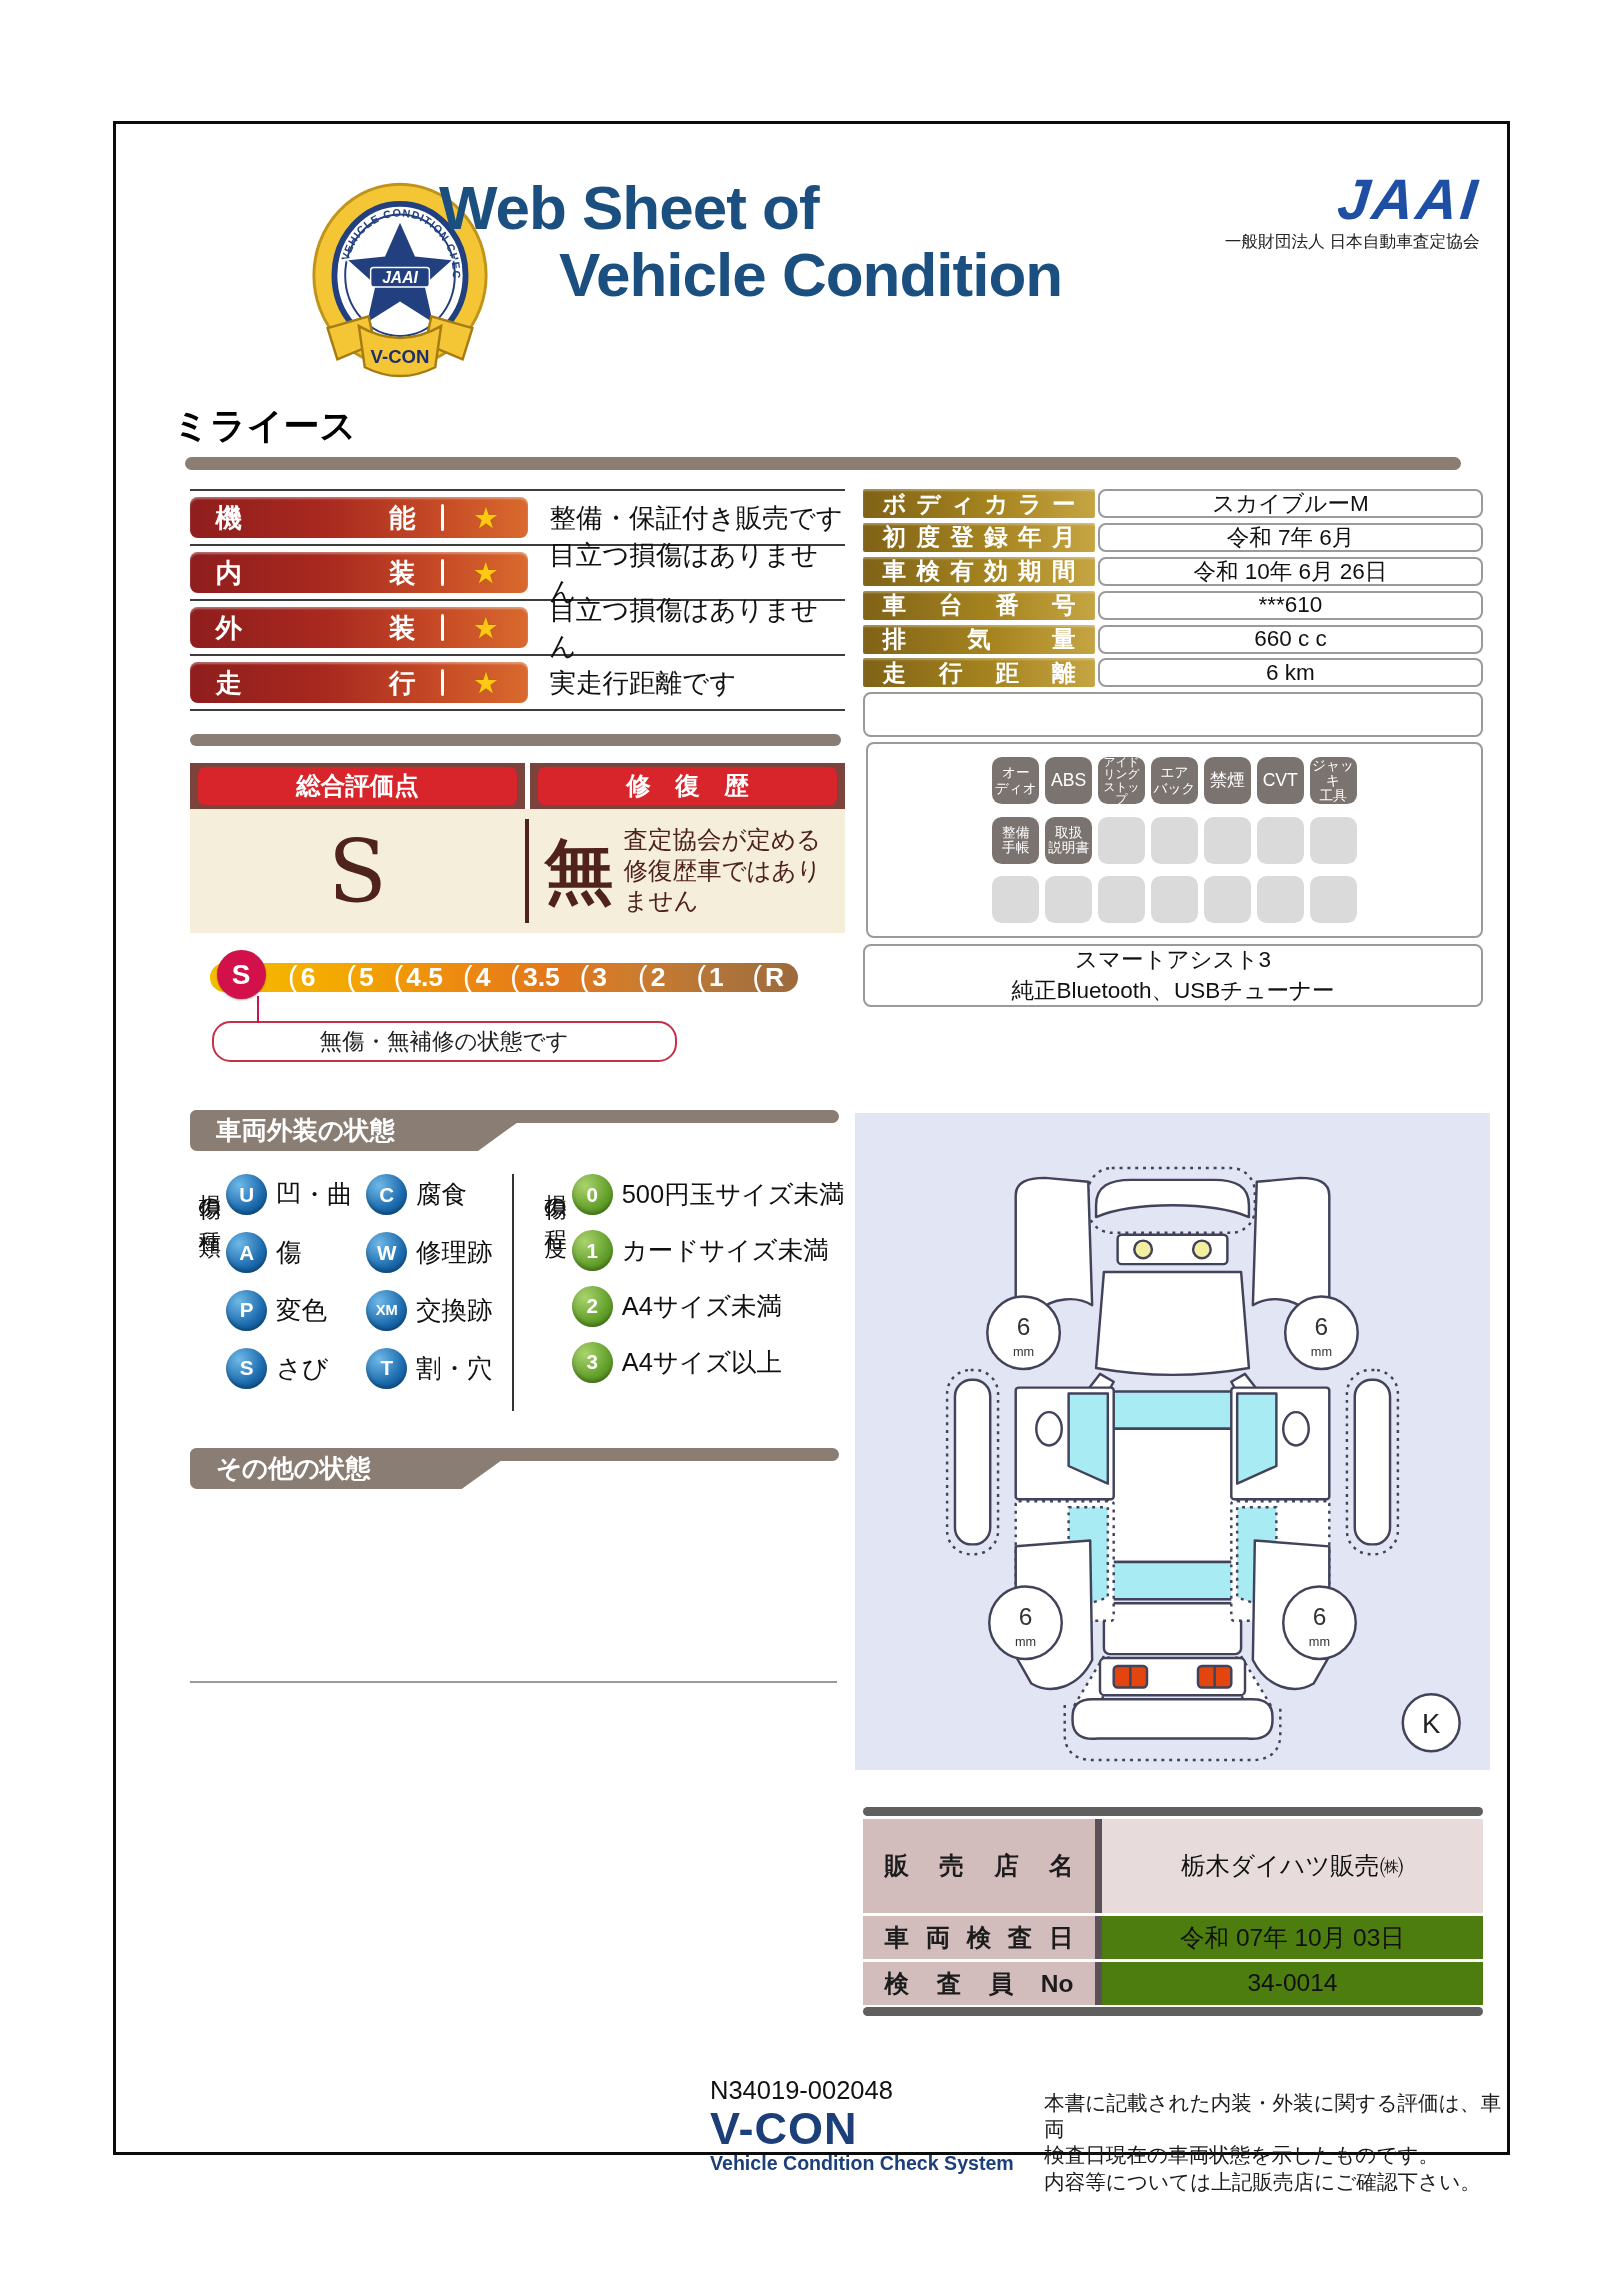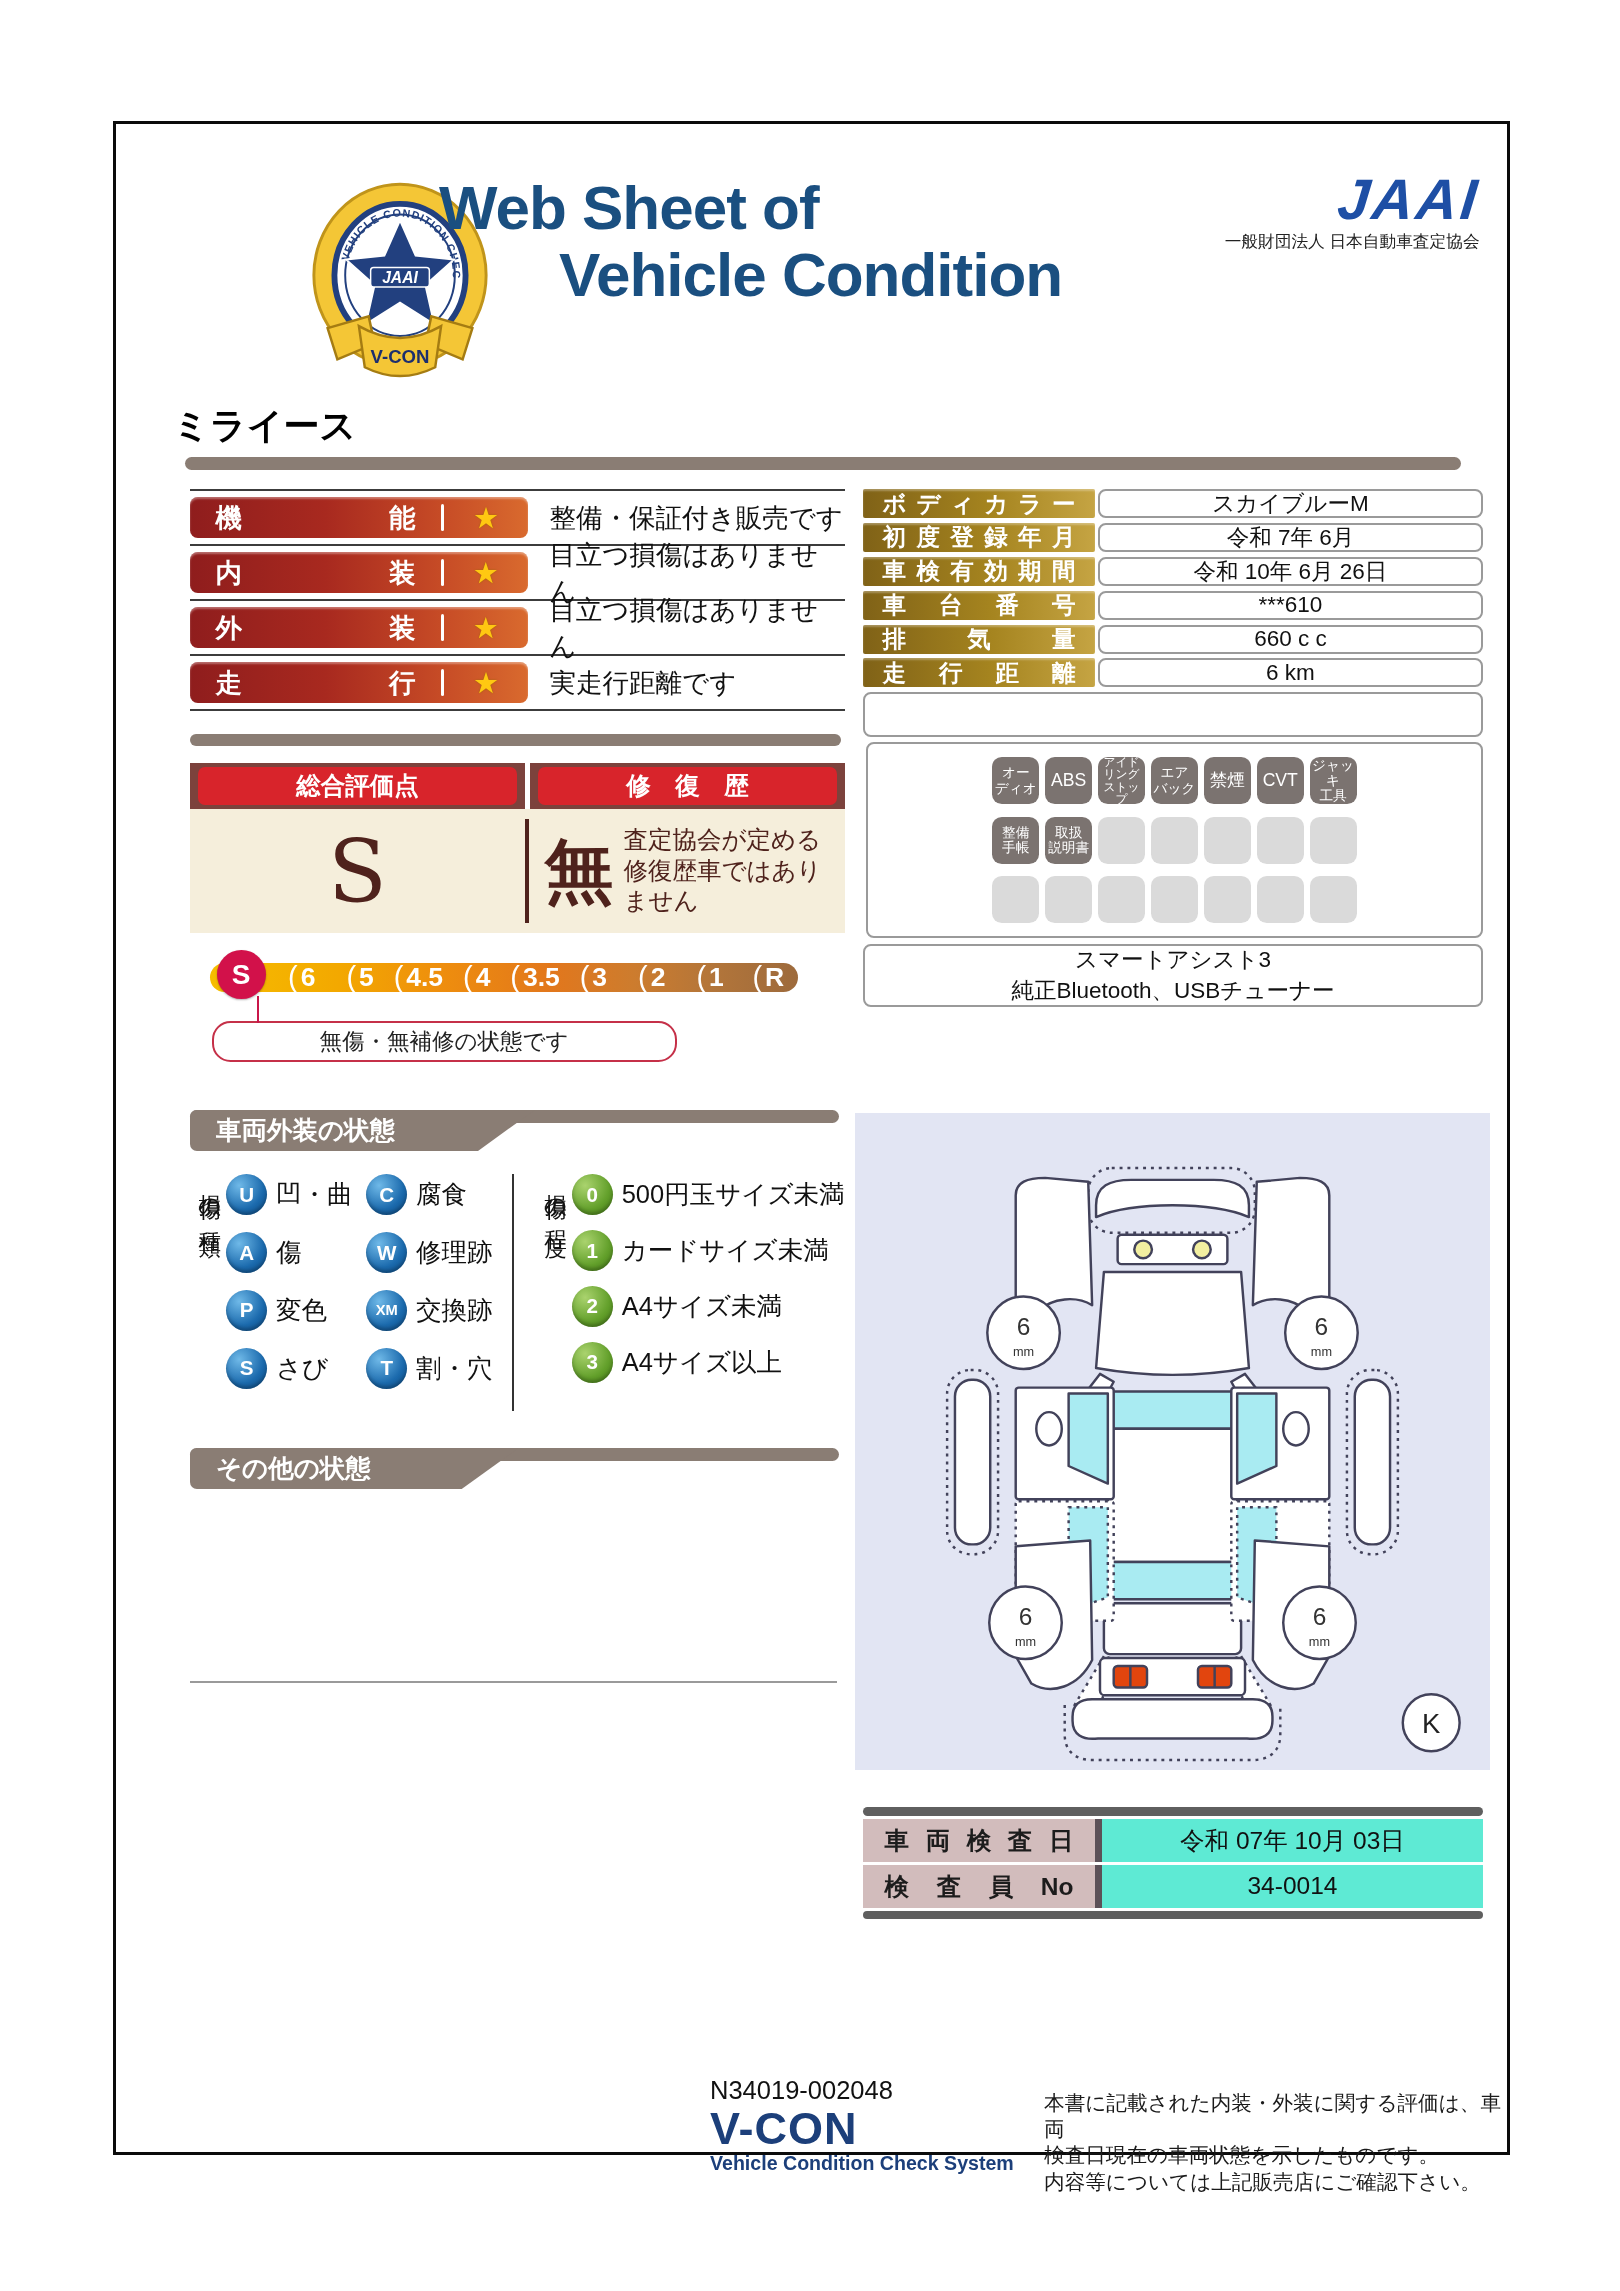--- a/index.html
+++ b/index.html
@@ -148,21 +148,21 @@
   .d-bar{height:8.8px;background:#5f5f5f;border-radius:4.9px;}
   .d-row{display:flex;margin-top:2.9px;}
   .d-row.first{height:94px;}
   .d-row.small{height:43px;}
   .d-label{width:232px;background:#d2bcbc;color:#1c1c1c;font-size:24.5px;font-weight:bold;
            display:flex;align-items:center;}
   .d-label span{display:inline-block;width:100%;padding:0 21.6px;box-sizing:border-box;}
   .d-div{width:6.9px;background:#5c5158;}
   .d-val{flex:1;display:flex;align-items:center;justify-content:center;font-size:24.5px;color:#111;}
   .d-val.v1{background:#e7dbdb;}
-  .d-val.v2{background:#5eead4;}
+  .d-val.v2{background:#4d7c0f;}
   .dealer .d-bar.bot{margin-top:2.9px;}
 
   
   .footer{position:absolute;left:594px;top:1952px;width:796px;display:flex;align-items:flex-start;}
   .f-left{width:323px;}
   .f-doc{font-size:25.5px;color:#111;}
   .f-vcon{font-size:45px;font-weight:bold;color:#1c3f7a;line-height:1.05;letter-spacing:1px;}
   .f-sub{font-size:19.6px;font-weight:bold;color:#1c3f7a;}
   .f-disc{margin-left:21.6px;font-size:20.6px;color:#1a1a1a;line-height:1.28;padding-top:13.7px;}
 </style>
@@ -546,20 +546,27 @@
           <g>
             <circle cx="588" cy="622" r="29"></circle>
             <text x="588" y="632" text-anchor="middle" font-size="28" fill="#222" stroke="none">K</text>
           </g>
         </g>
       </svg>
     </div>
 
     <div class="dealer">
       <div class="d-bar"></div>
+      <div class="d-row first">
+        <div class="d-label">
+            <span class="jlast">販売店名</span>
+          </div>
+        <div class="d-div"></div>
+        <div class="d-val v1">栃木ダイハツ販売㈱</div>
+      </div>
       <div class="d-row small">
         <div class="d-label">
             <span class="jlast">車両検査日</span>
           </div>
         <div class="d-div"></div>
         <div class="d-val v2">令和 07年 10月 03日</div>
       </div>
       <div class="d-row small">
         <div class="d-label">
             <span class="jlast">検査員No</span>

